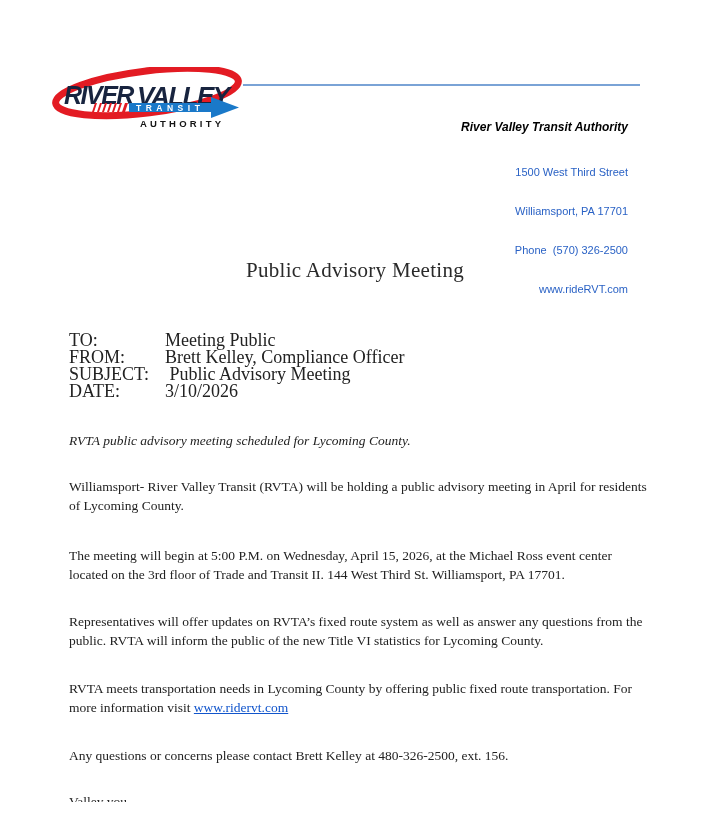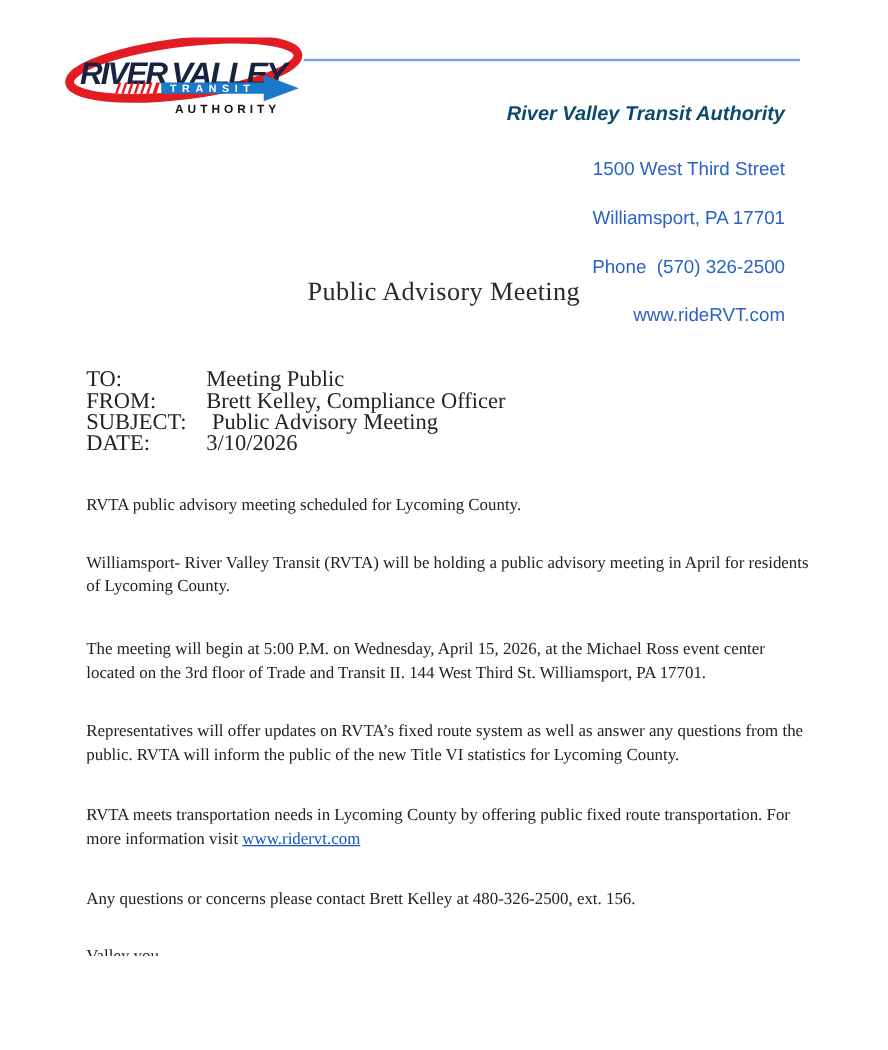--- a/index.html
+++ b/index.html
@@ -1,48 +1,49 @@
 <!DOCTYPE html>
 <html><head>
 <meta charset="utf-8">
 <style>
   * { margin:0; padding:0; box-sizing:border-box; }
   html,body { background:#ffffff; }
   .page {
     position:relative; width:710px; height:765px; background:#ffffff;
     font-family:"Liberation Serif","DejaVu Serif",serif; color:#222222;
     overflow:hidden;
+    margin-top:37px;
   }
   
   .logo { position:absolute; left:48px; top:30px; width:198px; height:66px; }
   .blue-rule { position:absolute; left:243px; top:47px; width:397px; height:2px; background:#7aa3d6; }
   .company-name {
     position:absolute; left:390px; top:83px; width:238px; text-align:right;
     font-family:"Liberation Sans","DejaVu Sans",sans-serif;
-    font-weight:bold; font-style:italic; font-size:16px; color:#0c4a6e;
+    font-weight:bold; font-style:italic; font-size:12px; color:#000000;
   }
   .address-block {
     position:absolute; left:390px; top:103px; width:238px; text-align:right;
     font-family:"Liberation Sans","DejaVu Sans",sans-serif;
-    font-size:15px; line-height:13px; color:#2a62c5; white-space:pre;
+    font-size:11px; line-height:13px; color:#2a62c5; white-space:pre;
   }
   
   .doc-title {
     position:absolute; left:0; top:221px; width:710px; text-align:center;
     font-size:21px; font-weight:normal; color:#2a2a2a; letter-spacing:0.3px;
   }
   .memo { position:absolute; left:69px; top:295px; font-size:18px; line-height:17px; border-collapse:collapse; }
   .memo td { vertical-align:top; padding:0; white-space:pre; }
   .memo td.lbl { width:96px; }
   .para {
     position:absolute; left:69px; width:584px;
     font-size:13.5px; line-height:18.5px; color:#222222;
   }
   .para a { color:#1155cc; text-decoration:underline; }
-  .p1 { top:395px; } .p2 { top:441px; } .p3 { top:510px; }
+  .p1 { top:395px;font-style:italic; } .p2 { top:441px; } .p3 { top:510px; }
   .p4 { top:576px; } .p5 { top:643px; } .p6 { top:710px; }
   .closing { top:756px; } .signature { top:803px; }
 </style>
 </head>
 <body>
 
 <div class="page">
 
   <div class="logo">
     <svg viewBox="0 0 198 66" width="198" height="66">

